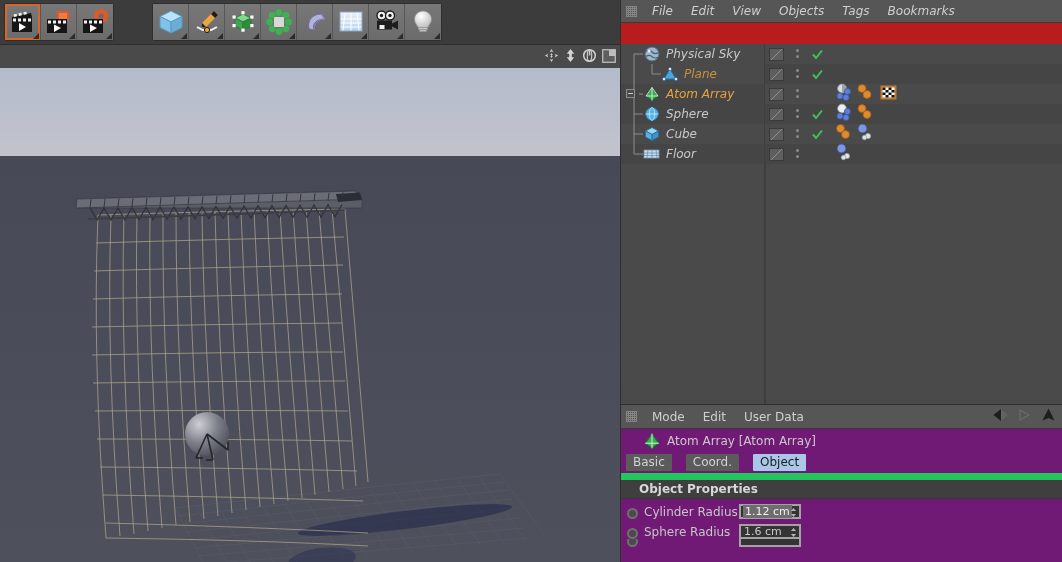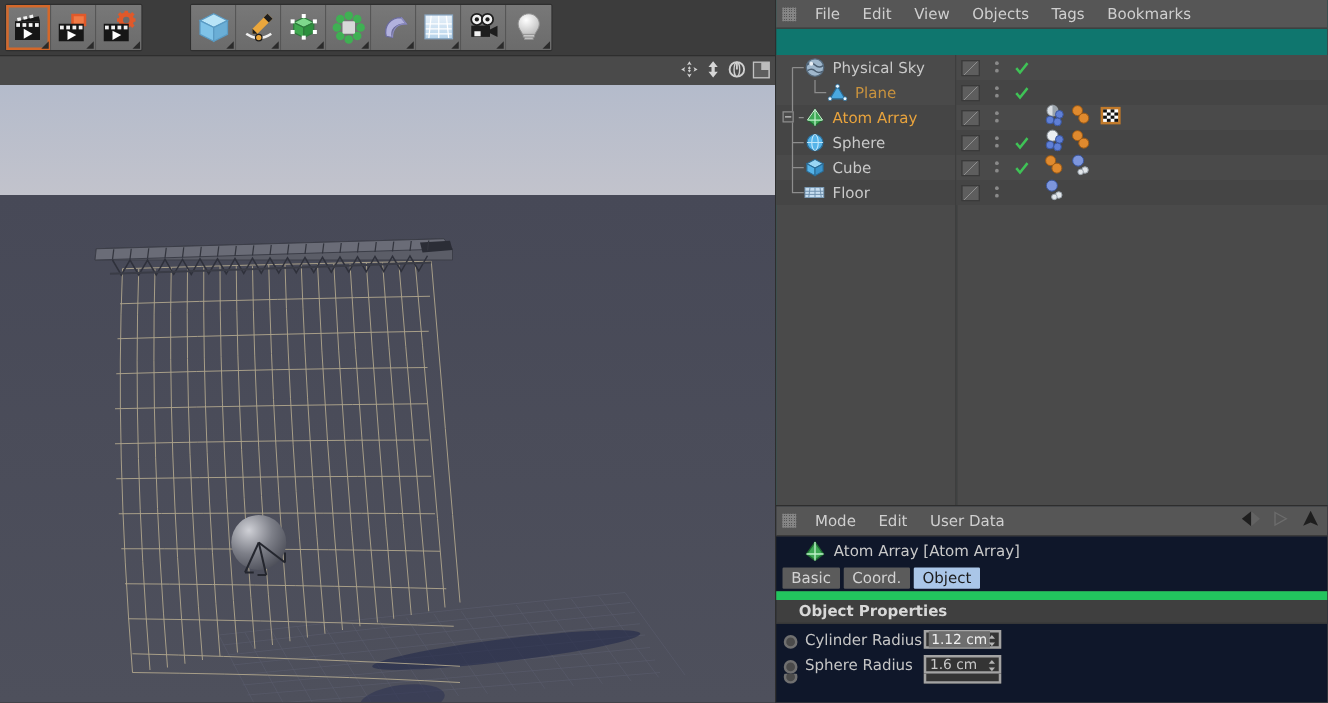--- a/index.html
+++ b/index.html
@@ -60,22 +60,23 @@
   }
   .vp-ground{
     position:absolute;left:0;top:88px;width:620px;height:406px;
     background:linear-gradient(#474957,#4e505c);
   }
   .viewport svg{position:absolute;left:0;top:0;}
 
   
   .objmgr{
     position:absolute;left:620px;top:0;width:442px;height:404px;
-    background:#0f766e;border-left:1px solid #2e2e2e;
+    background:#b91c1c;border-left:1px solid #2e2e2e;
     box-sizing:border-box;
+    font-style:italic;
   }
   .menubar{
     position:relative;height:22px;background:#565656;
     display:flex;align-items:center;border-bottom:1px solid #3a3a3a;
   }
   .grip{
     width:11px;height:11px;margin:0 6px 0 5px;flex:none;
     background-image:
       repeating-linear-gradient(0deg,#8e8e8e 0 1px,transparent 1px 2px),
       repeating-linear-gradient(90deg,#8e8e8e 0 1px,transparent 1px 2px);
@@ -140,34 +141,34 @@
     width:15px;height:13px;margin-left:4px;flex:none;
     background:linear-gradient(135deg,#5e5e5e 0 48%,#8f8f8f 48% 52%,#5e5e5e 52%);
     border:1px solid #3a3a3a;box-sizing:border-box;
   }
   .check{width:14px;height:20px;flex:none;position:relative;}
   .tagicons{margin-left:10px;display:flex;align-items:center;gap:0;}
 
   
   .attrmgr{
     position:absolute;left:620px;top:404px;width:442px;height:158px;
-    background:#0f172a;border-left:1px solid #2e2e2e;border-top:1px solid #2e2e2e;
+    background:#701a75;border-left:1px solid #2e2e2e;border-top:1px solid #2e2e2e;
     box-sizing:border-box;
   }
   .am-menubar{
     position:relative;height:23px;background:#565656;
     display:flex;align-items:center;border-bottom:1px solid #3a3a3a;
   }
   .am-arrows{position:absolute;right:6px;top:2px;display:flex;align-items:center;gap:9px;}
   .am-title{
     height:23px;display:flex;align-items:center;padding-left:22px;
     color:#c9c9c9;font-size:12px;
   }
   .am-title .t-icon{width:18px;height:18px;margin-right:6px;flex:none;}
-  .am-tabs{height:21px;display:flex;align-items:center;padding-left:5px;gap:3px;}
+  .am-tabs{height:21px;display:flex;align-items:center;padding-left:5px;gap:14px;}
   .am-tab{
     height:17px;line-height:17px;padding:0 7px;font-size:12px;
     background:#5b5b5b;color:#d2d2d2;border-radius:1px;
   }
   .am-tab.active{background:#aac6e8;color:#1c1c1c;}
   .am-section{
     height:18px;line-height:18px;background:#3f3f3f;
     padding-left:18px;font-size:12px;font-weight:bold;color:#d8d8d8;
     border-top:7px solid #22c55e;border-bottom:1px solid #383838;
   }

